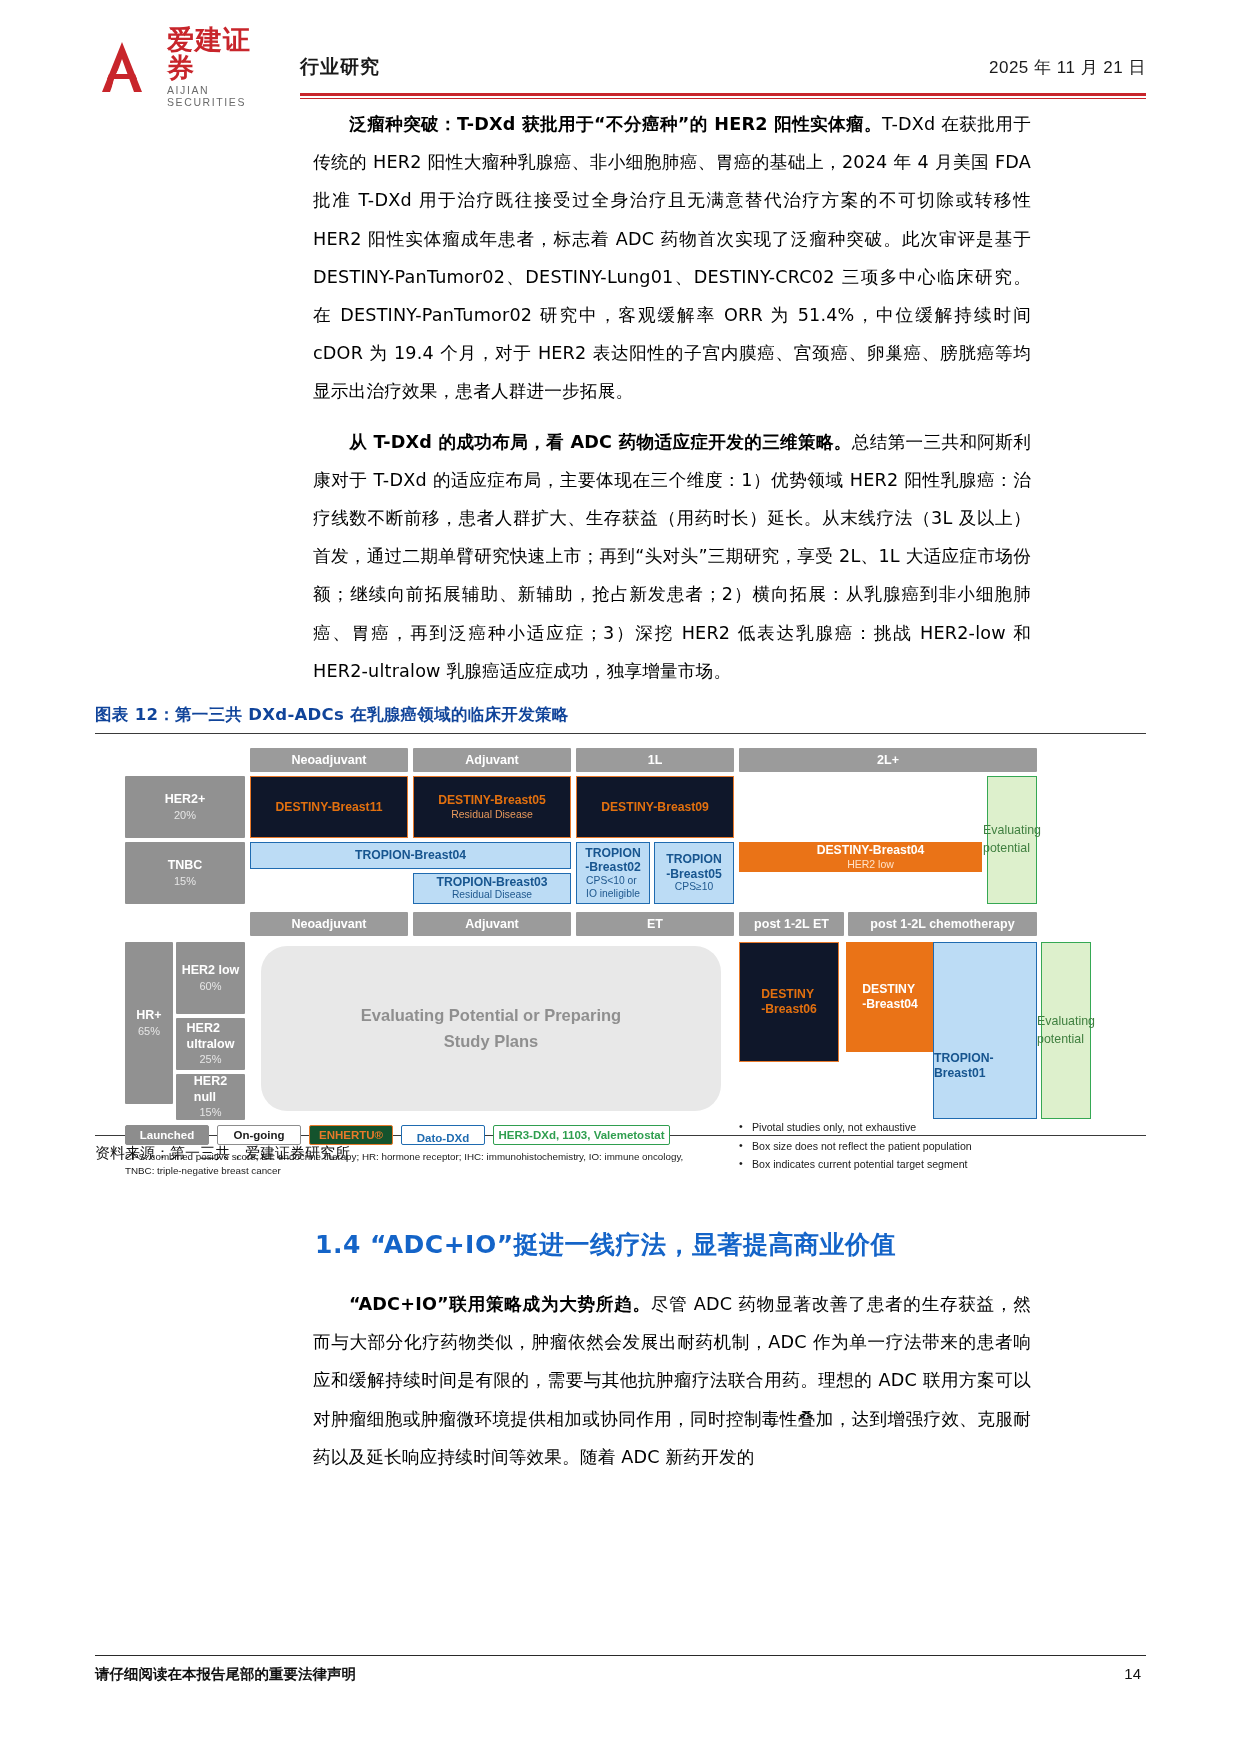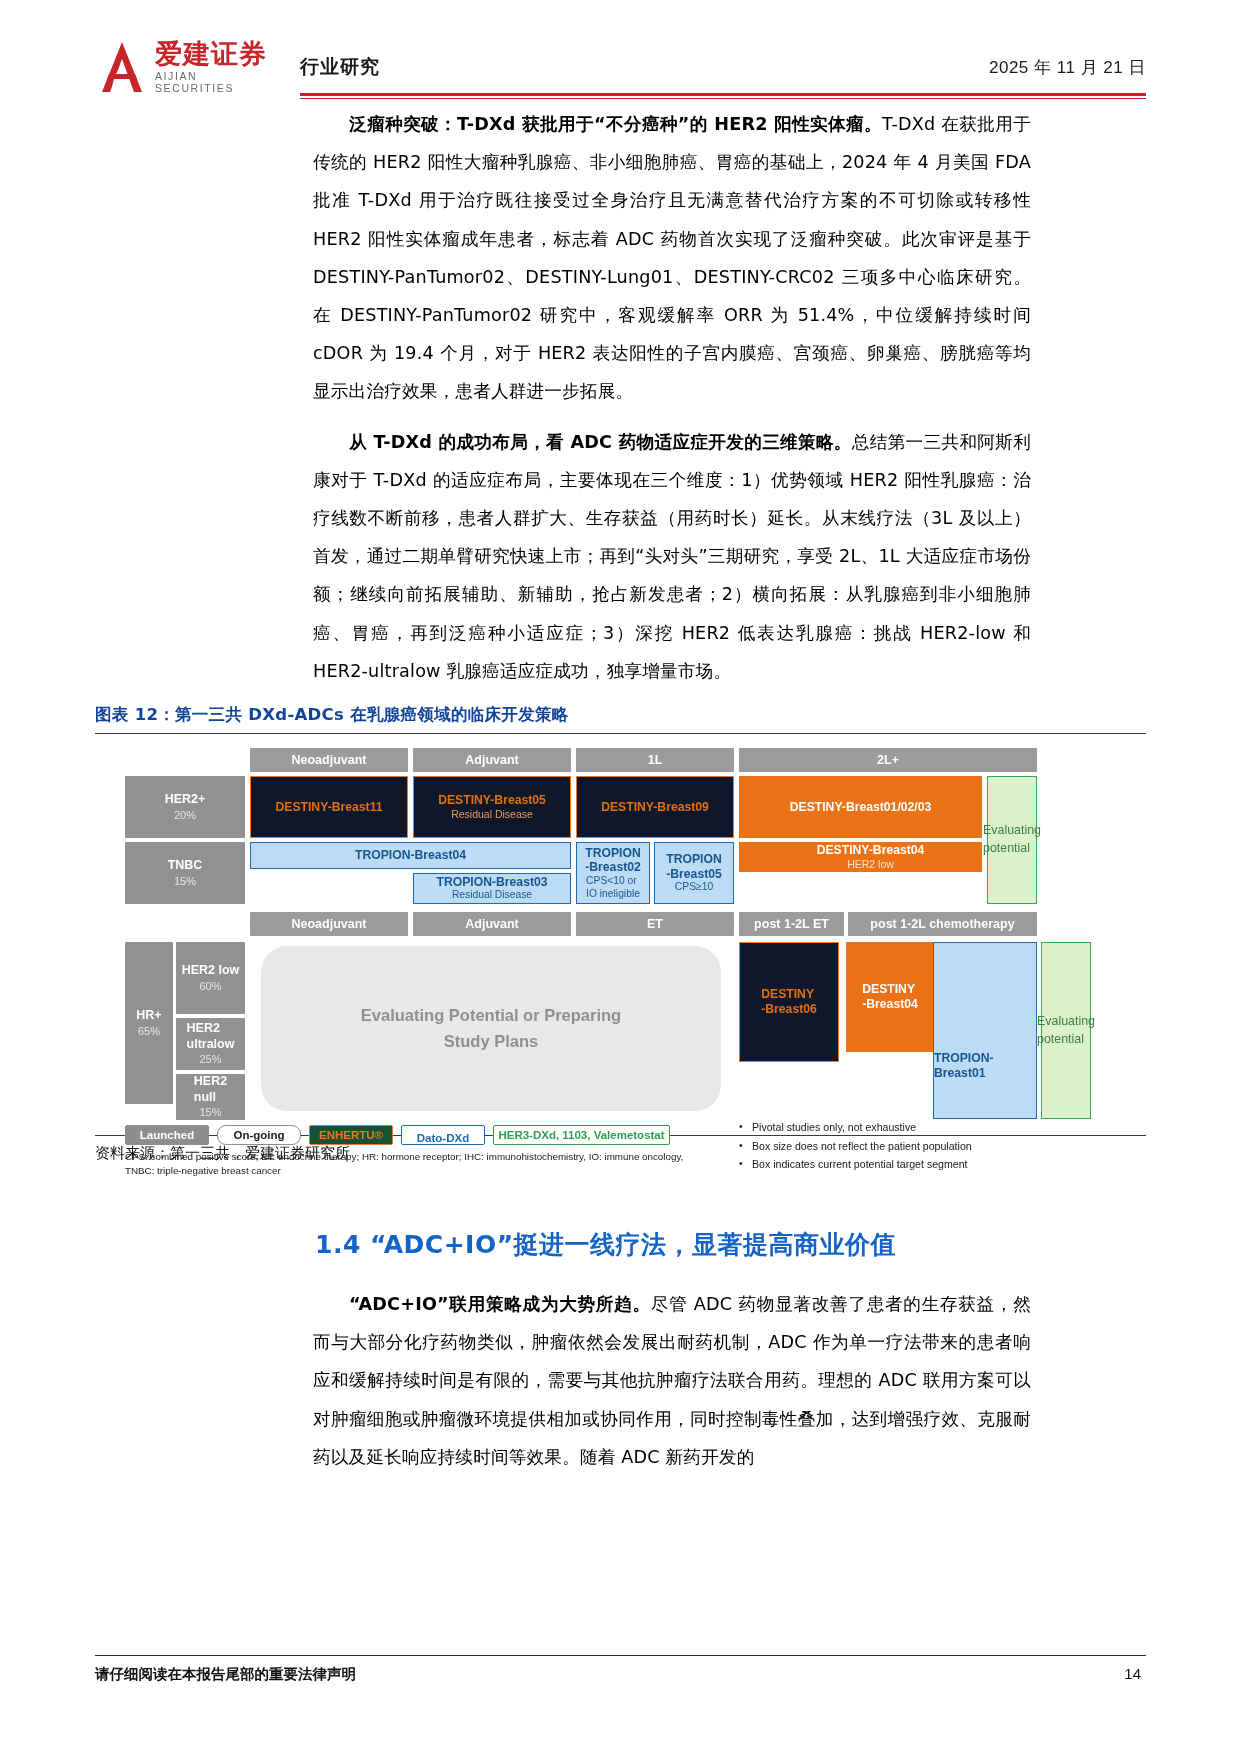--- a/index.html
+++ b/index.html
@@ -9,21 +9,21 @@
     background:#ffffff;
     font-family:"Liberation Sans","DejaVu Sans",sans-serif;
     color:#000;
     position:relative;
   }
 
   
   .page-header { position:absolute; top:36px; left:0; width:1241px; height:62px; }
   .logo-wrap { position:absolute; left:95px; top:2px; width:175px; height:58px; display:flex; align-items:center; }
   .logo-mark { width:55px; height:56px; position:relative; }
-  .logo-text { margin-left:5px; }
+  .logo-text { margin-left:17px; }
   .logo-cn { font-size:27px; font-weight:bold; color:#c8252b; letter-spacing:1px; line-height:1.05; font-family:"DejaVu Sans",sans-serif;}
   .logo-en { font-size:10.5px; color:#6a6a6a; letter-spacing:1.6px; margin-top:2px; }
   .hdr-title { position:absolute; left:300px; top:18px; font-size:19px; font-weight:bold; color:#1a1a1a; letter-spacing:1px;}
   .hdr-date { position:absolute; right:95px; top:20px; font-size:17px; color:#1a1a1a; letter-spacing:.5px;}
   .hdr-rule1 { position:absolute; left:300px; right:95px; top:57px; height:3px; background:#c8252b; }
   .hdr-rule2 { position:absolute; left:300px; right:95px; top:62px; height:1px; background:#c8252b; }
 
   
   .content { position:absolute; left:313px; top:105px; width:718px; }
   p.para {
@@ -162,23 +162,20 @@
     <div class="cell box-orange-light" style="left:155px; top:42px; width:158px; height:62px;">
       <span class="t1">DESTINY-Breast11</span>
     </div>
     <div class="cell box-orange-light" style="left:318px; top:42px; width:158px; height:62px;">
       <span class="t1">DESTINY-Breast05</span>
       <span class="t2">Residual Disease</span>
     </div>
     <div class="cell box-orange-light" style="left:481px; top:42px; width:158px; height:62px;">
       <span class="t1">DESTINY-Breast09</span>
     </div>
-    <div class="cell box-orange-solid" style="left:644px; top:42px; width:243px; height:62px;">
-      <span class="t1">DESTINY-Breast01/02/03</span>
-    </div>
     <div class="cell box-green-light" style="left:892px; top:42px; width:50px; height:128px;">
       <span class="t1" style="white-space:pre-line;">Evaluating
 potential</span>
     </div>
 
     <div class="cell cat-gray" style="left:30px; top:108px; width:120px; height:62px;">
       <span class="t1">TNBC</span>
       <span class="t2">15%</span>
     </div>
     <div class="cell box-blue-light" style="left:155px; top:108px; width:321px; height:27px;">
@@ -256,21 +253,21 @@
       <span class="t1" style="position:absolute; top:108px; left:0; right:0;">TROPION-Breast01</span>
     </div>
     <div class="cell box-green-light" style="left:946px; top:208px; width:50px; height:177px;">
       <span class="t1" style="white-space:pre-line;">Evaluating
 potential</span>
     </div>
 
     <div class="lg lg-launched" style="left:30px; top:391px; width:84px; height:20px;">
       <span>Launched</span>
     </div>
-    <div class="lg lg-ongoing" style="left:122px; top:391px; width:84px; height:20px;border-radius:9px;">
+    <div class="lg lg-ongoing" style="left:122px; top:391px; width:84px; height:20px;">
       <span>On-going</span>
     </div>
     <div class="lg lg-enhertu" style="left:214px; top:391px; width:84px; height:20px;">
       <span>ENHERTU®</span>
     </div>
     <div class="lg lg-dato" style="left:306px; top:391px; width:84px; height:20px;align-items:flex-end;">
       <span>Dato-DXd</span>
     </div>
     <div class="lg lg-her3" style="left:398px; top:391px; width:177px; height:20px;">
       <span>HER3-DXd, 1103, Valemetostat</span>

